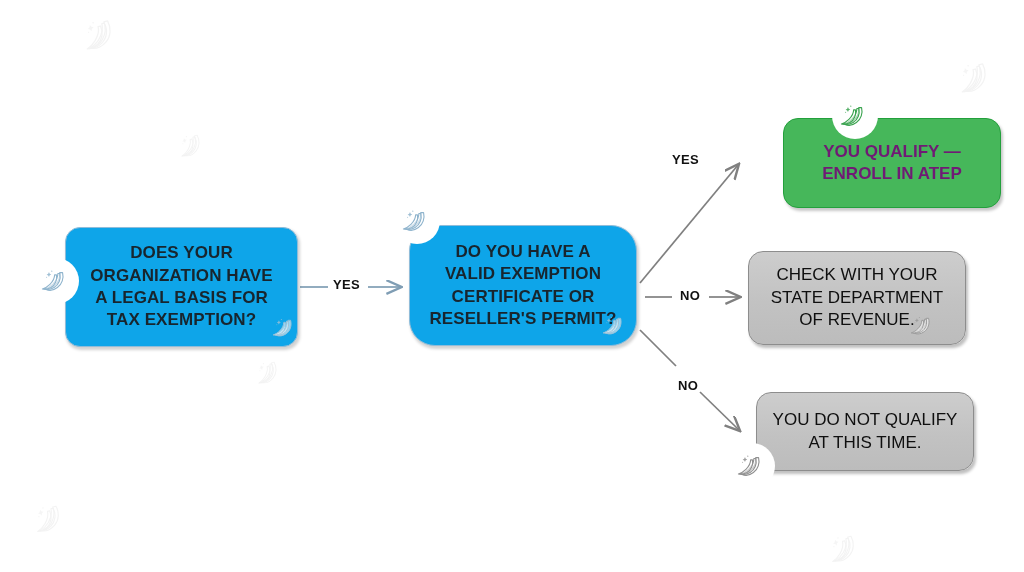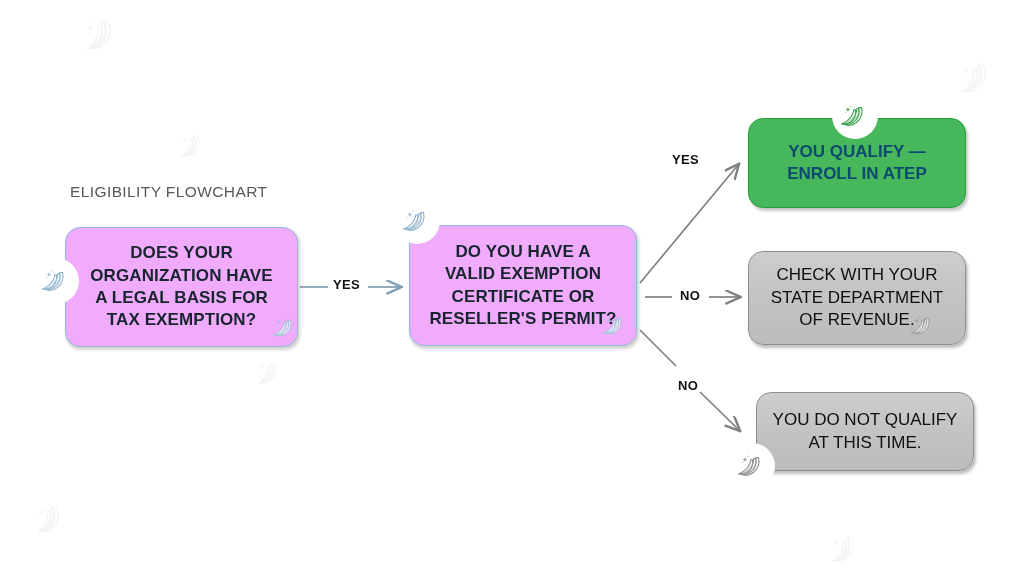--- a/index.html
+++ b/index.html
@@ -48,36 +48,37 @@
     text-align: center;
     border-radius: 15px;
   }
   .node .node-text {
     display: block;
     white-space: pre-line;
     line-height: 1.32;
   }
 
   .node-blue {
-    background: #f0abfc;
+    background: #0ea5e9;
     border: 1.2px solid #8fbcd9;
     color: #18252e;
     font-size: 17px;
     font-weight: 700;
     letter-spacing: 0.1px;
     box-shadow: 1.5px 2.5px 3px rgba(0,0,0,0.18);
   }
   .node-green {
     background: #46b council;
     background: #46b75a;
     border: 1.6px solid #23a03c;
-    color: #0c4a6e;
+    color: #701a75;
     font-size: 17px;
     font-weight: 700;
     box-shadow: 2px 3px 3px rgba(0,0,0,0.22);
+    margin-left: 35px;
   }
   .node-gray {
     background: linear-gradient(180deg, #cdcdcd 0%, #c2c2c2 55%, #bcbcbc 100%);
     border: 1.5px solid #8d8d8d;
     color: #0f0f0f;
     font-size: 17px;
     font-weight: 400;
     box-shadow: 2px 3px 3px rgba(0,0,0,0.25);
   }
 
@@ -228,30 +229,29 @@
       <line x1="645" y1="297" x2="672" y2="297" stroke="#808080" stroke-width="1.7"></line>
       <line x1="709" y1="297" x2="739" y2="297" stroke="#808080" stroke-width="1.7" marker-end="url(#arrow-gray)"></line>
     </g>
 
     <g>
       <line x1="640" y1="330" x2="676" y2="366" stroke="#808080" stroke-width="1.7"></line>
       <line x1="700" y1="392" x2="739" y2="430" stroke="#808080" stroke-width="1.7" marker-end="url(#arrow-gray)"></line>
     </g>
   </svg>
 
-  <div class="chart-title">ELIGIBILITY FLOWCHART</div>
 
   <div class="node node-blue" style="left:65px; top:227px; width:233px; height:120px;">
     <span class="node-text">DOES YOUR
 ORGANIZATION HAVE
 A LEGAL BASIS FOR
 TAX EXEMPTION?</span>
   </div>
 
-  <div class="node node-blue" style="left:409px; top:225px; width:228px; height:121px;">
+  <div class="node node-blue" style="left:409px; top:225px; width:228px; height:121px;border-radius:26px;">
     <span class="node-text">DO YOU HAVE A
 VALID EXEMPTION
 CERTIFICATE OR
 RESELLER'S PERMIT?</span>
   </div>
 
   <div class="node node-green" style="left:748px; top:118px; width:218px; height:90px;">
     <span class="node-text">YOU QUALIFY —
 ENROLL IN ATEP</span>
   </div>

